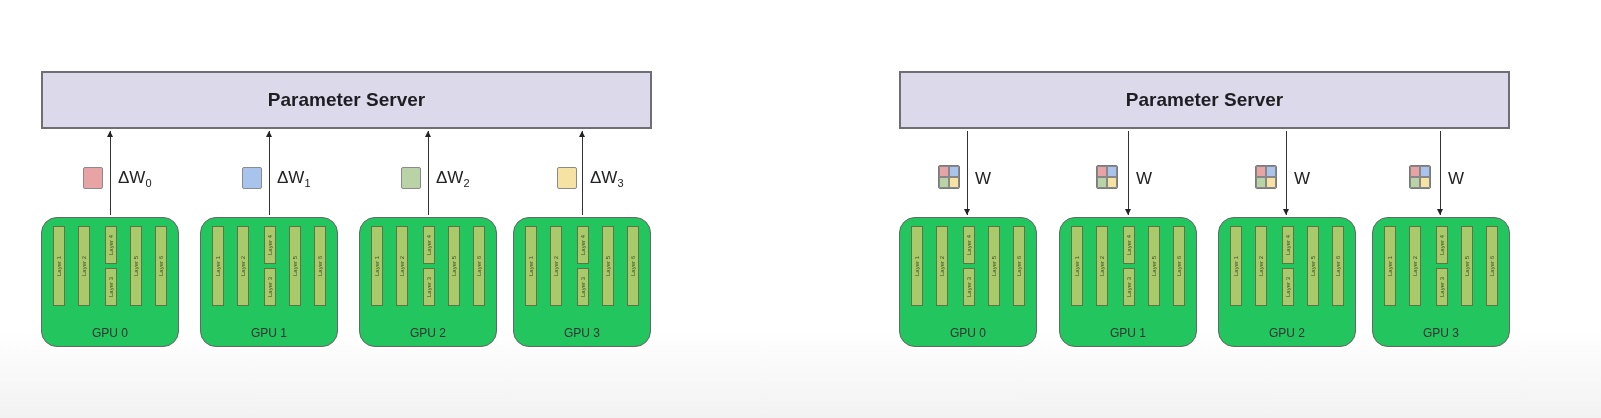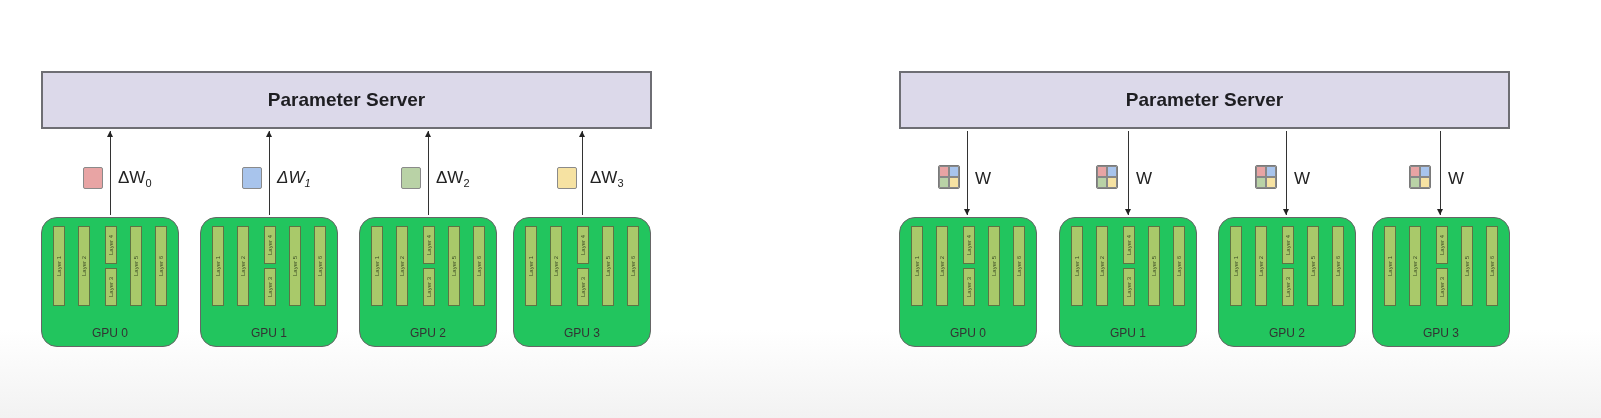--- a/index.html
+++ b/index.html
@@ -54,21 +54,21 @@
 <body>
 
 <div id="root">
     <div class="panel"></div>
     <div class="ps" style="left: 41px; width: 611px;">Parameter Server</div>
     <div class="arrow up" style="left: 110px; top: 131px; height: 84px;"></div>
     <div class="sq" style="left: 83px; top: 167px; background: rgb(232, 164, 164);"></div>
     <div class="wlabel" style="left: 118px; top: 168px;"><span>ΔW</span><sub>0</sub></div>
     <div class="arrow up" style="left: 269px; top: 131px; height: 84px;"></div>
     <div class="sq" style="left: 242px; top: 167px; background: rgb(168, 196, 236);"></div>
-    <div class="wlabel" style="left: 277px; top: 168px; font-style: italic;"><span>ΔW</span><sub>1</sub></div>
+    <div class="wlabel" style="left: 277px; top: 168px;"><span>ΔW</span><sub>1</sub></div>
     <div class="arrow up" style="left: 428px; top: 131px; height: 84px;"></div>
     <div class="sq" style="left: 401px; top: 167px; background: rgb(185, 210, 166);"></div>
     <div class="wlabel" style="left: 436px; top: 168px;"><span>ΔW</span><sub>2</sub></div>
     <div class="arrow up" style="left: 582px; top: 131px; height: 84px;"></div>
     <div class="sq" style="left: 557px; top: 167px; background: rgb(246, 226, 162);"></div>
     <div class="wlabel" style="left: 590px; top: 168px;"><span>ΔW</span><sub>3</sub></div>
     <div class="gpu" style="left: 41px;">
       <div class="layer" style="left: 11px; top: 8px; height: 80px;">
         <span>Layer 1</span>
       </div>

